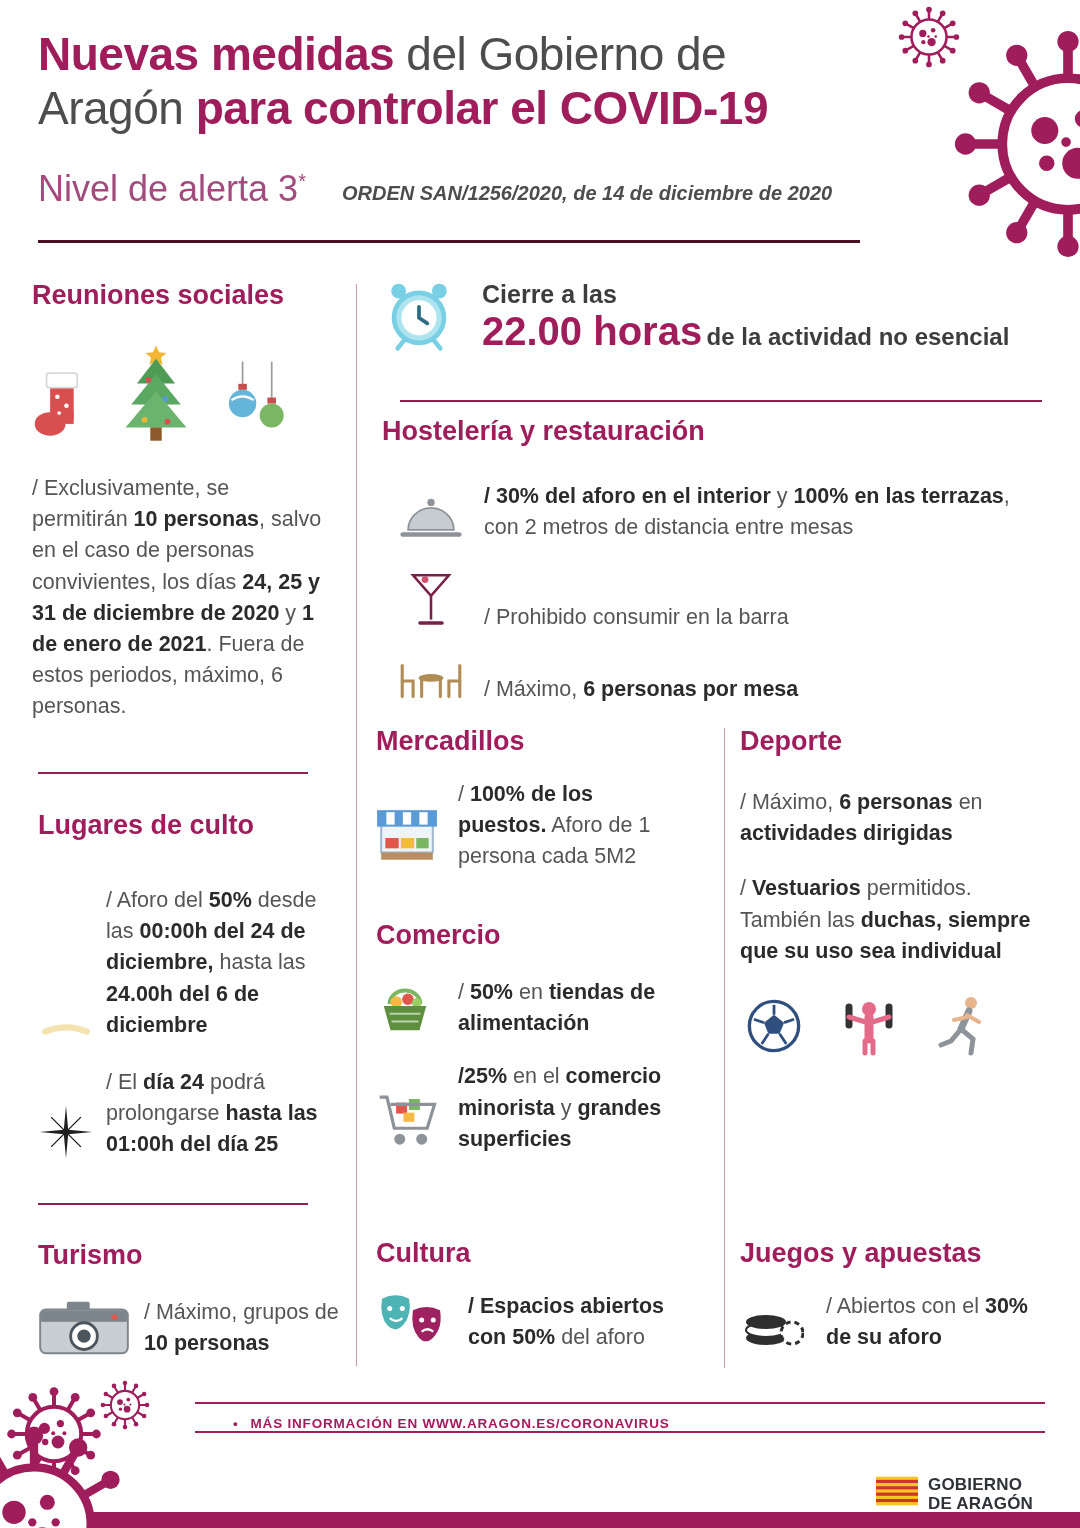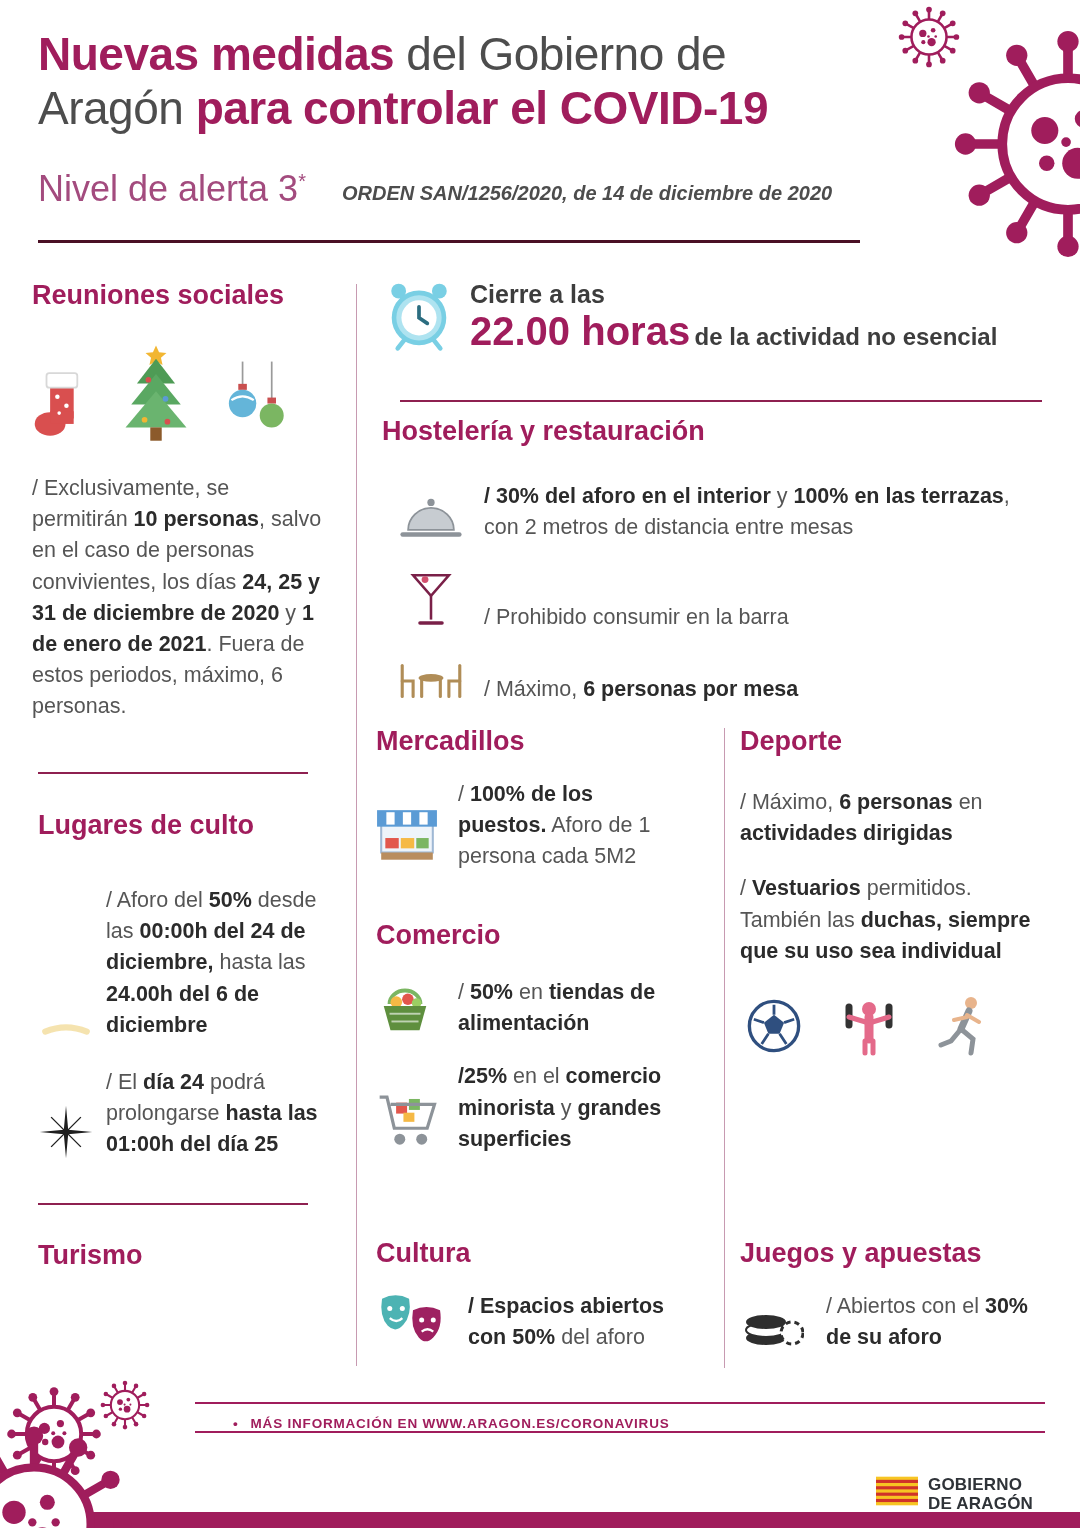--- a/index.html
+++ b/index.html
@@ -36,21 +36,21 @@
   .culto-item2{margin-top:26px;gap:12px}
   .icbox-sm{width:56px;flex:0 0 auto;display:flex;justify-content:center}
   .hdiv-left2{left:38px;top:1203px;width:270px}
   .sec-turismo{position:absolute;left:38px;top:1240px;width:312px}
   .turismo-item{margin-top:26px;gap:14px}
 
   .vdiv-main{left:356px;top:284px;height:1082px}
   .vdiv-right{left:724px;top:728px;height:640px}
 
   
-  .closing{position:absolute;left:382px;top:276px;width:660px;display:flex;gap:14px;align-items:flex-start}
+  .closing{position:absolute;left:382px;top:276px;width:660px;display:flex;gap:26px;align-items:flex-start}
   .closing-line1{font-size:25px;font-weight:700;color:#3d3d3d;margin-top:4px}
   .closing-time{font-size:40px;font-weight:800;color:#a01d5c}
   .closing-rest{font-size:24px;font-weight:700;color:#3d3d3d}
   .hdiv-right{left:400px;top:400px;width:642px}
 
   
   .sec-hosteleria{position:absolute;left:382px;top:416px;width:660px}
   .sec-hosteleria .item{margin-top:24px;padding-left:14px;gap:18px}
   .sec-hosteleria .item:first-of-type{margin-top:34px}
   .icbox{width:70px;flex:0 0 auto;display:flex;justify-content:center}
@@ -221,20 +221,31 @@
         </svg>
       </span>
       <p class="rich"><span>/ El </span><span class="b">día 24</span><span> podrá prolongarse </span><span class="b">hasta las 01:00h del día 25</span></p>
     </div>
   </section>
 
   <div class="hdiv hdiv-left2"></div>
 
   <section class="sec-turismo">
     <h2 class="sec">Turismo</h2>
+    <div class="item turismo-item">
+      <svg width="92" height="61" viewBox="0 0 96 64">
+        <rect x="30" y="4" width="24" height="10" rx="2" fill="#7d858c"></rect>
+        <rect x="2" y="12" width="92" height="46" rx="6" fill="#c9ced3" stroke="#7d858c" stroke-width="2"></rect>
+        <rect x="3" y="13" width="90" height="12" fill="#7d858c"></rect>
+        <circle cx="48" cy="40" r="14" fill="#fff" stroke="#4d555c" stroke-width="3"></circle>
+        <circle cx="48" cy="40" r="7" fill="#4d555c"></circle>
+        <circle cx="80" cy="20" r="3" fill="#e2574c"></circle>
+      </svg>
+      <p class="rich"><span>/ Máximo, grupos de </span><span class="b">10 personas</span></p>
+    </div>
   </section>
 
   <div class="vdiv vdiv-main"></div>
   <div class="vdiv vdiv-right"></div>
 
   <div class="closing">
     <svg width="74" height="80" viewBox="0 0 80 80">
       <circle cx="18" cy="13" r="8" fill="#79cfe4"></circle>
         <circle cx="62" cy="13" r="8" fill="#79cfe4"></circle>
       <line x1="24" y1="66" x2="17" y2="75" stroke="#79cfe4" stroke-width="5" stroke-linecap="round"></line>

